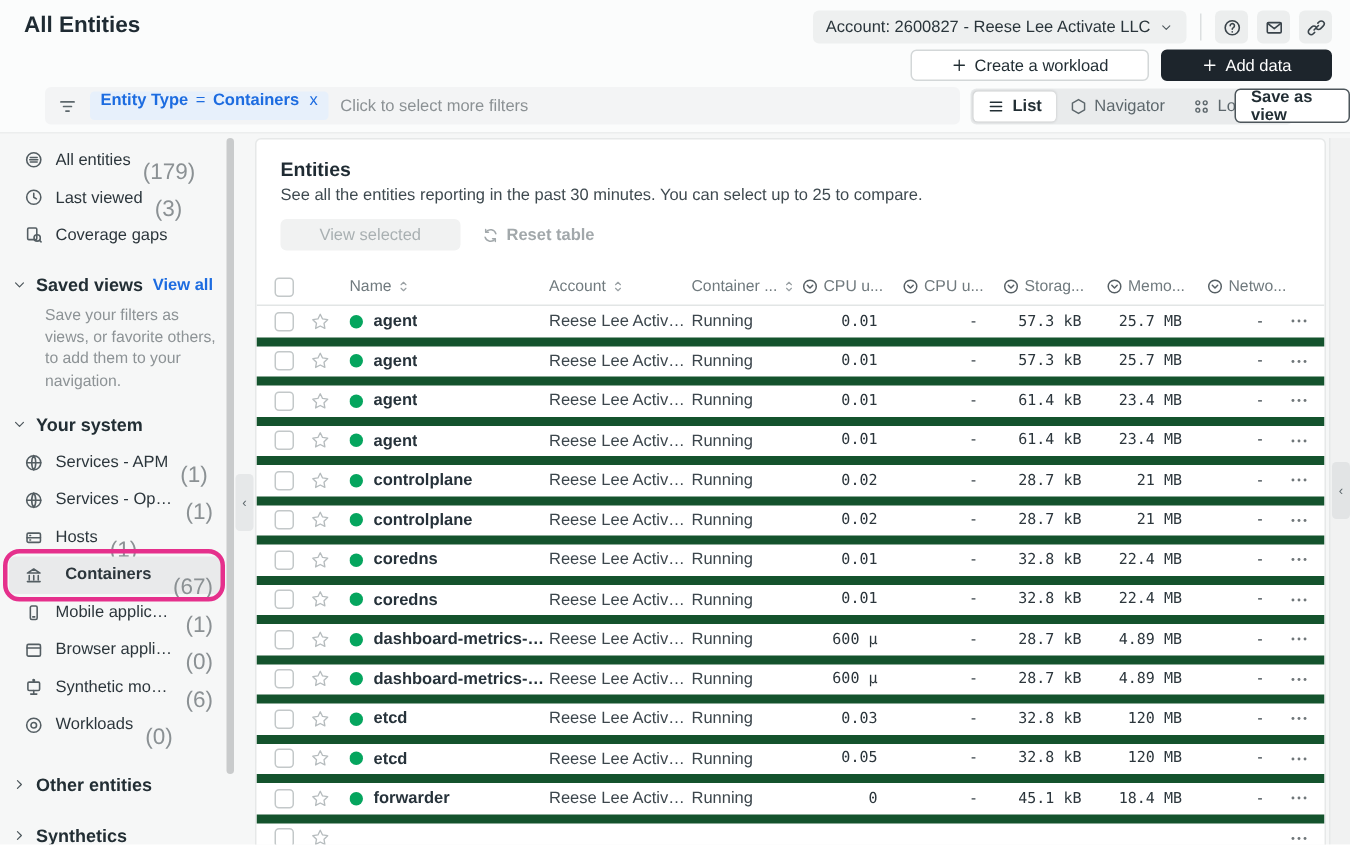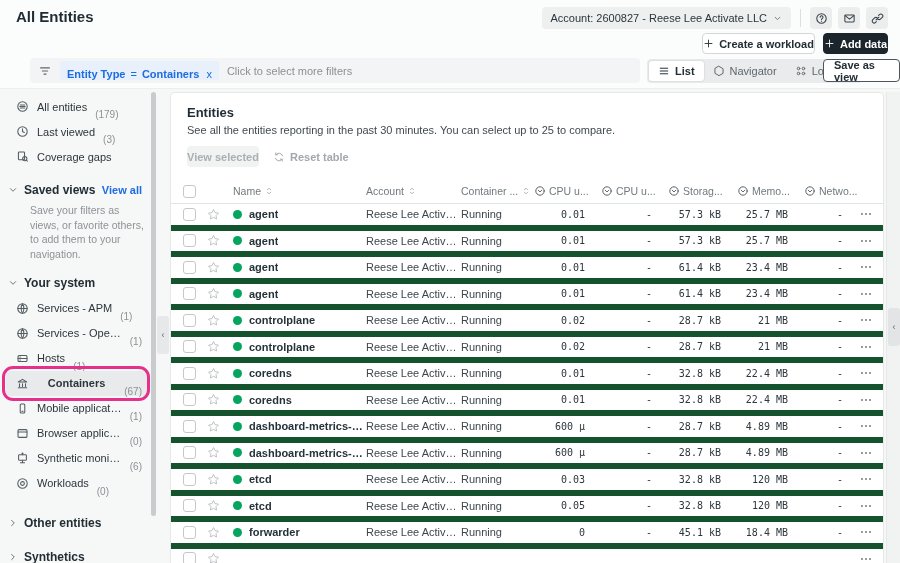--- a/index.html
+++ b/index.html
@@ -12,46 +12,46 @@
   .topbar { position:absolute; top:0; left:0; right:0; height:30px; }
   .page-title { position:absolute; left:16px; top:8px; font-size:15px; font-weight:700; color:#1f2b33; }
   .top-right { position:absolute; right:12px; top:7px; display:flex; align-items:center; gap:6px; }
   .account-pill { display:flex; align-items:center; gap:6px; background:#eef0f0; border-radius:4px; height:22px; padding:0 9px; font-size:11px; color:#2a353b; cursor:pointer; }
   .account-pill .ic { width:9px; height:9px; color:#4c565b; }
   .vdiv { width:1px; height:18px; background:#dcdfe0; margin:0 3px; }
   .iconbtn { width:22px; height:22px; background:#eceeee; border-radius:4px; color:#39434a; display:flex; align-items:center; justify-content:center; cursor:pointer; }
   .iconbtn .ic { width:13px; height:13px; }
 
   .actions-row { position:absolute; right:12px; top:33px; display:flex; gap:8px; }
-  .btn { display:flex; align-items:center; gap:5px; height:21px; padding:0 0; border-radius:4px; font-size:11px; font-weight:700; cursor:pointer; }
+  .btn { display:flex; align-items:center; gap:5px; height:21px; padding:0 26px; border-radius:4px; font-size:11px; font-weight:400; cursor:pointer; }
   .btn .ic { width:11px; height:11px; }
   .btn-light { background:#ffffff; border:1px solid #d3d7d8; color:#222e34; }
   .btn-dark { background:#1d252c; color:#ffffff; border:1px solid #1d252c; }
 
   
   .filter-row { position:absolute; top:58px; left:0; right:0; height:26px; }
   .filter-input { position:absolute; left:30px; width:610px; height:25px; background:#f3f4f5; border-radius:4px; display:flex; align-items:center; padding:0 8px; gap:8px; cursor:text; }
   .filter-funnel { width:14px; height:14px; color:#5d676c; }
-  .chip { display:flex; align-items:flex-end; gap:5px; background:#e7f0fb; border-radius:3px; height:19px; padding:0 7px; font-size:11px; font-weight:600; color:#1d6ce0; cursor:pointer; }
+  .chip { display:flex; align-items:flex-start; gap:5px; background:#e7f0fb; border-radius:3px; height:19px; padding:0 7px; font-size:11px; font-weight:600; color:#1d6ce0; cursor:pointer; }
   .chip .op { font-weight:400; }
   .chip .x { font-size:11px; font-weight:400; margin-left:2px; cursor:pointer; }
   .filter-ph { font-size:11px; color:#8b9194; }
   .viewswitch { position:absolute; left:647px; top:1px; display:flex; background:#e9ebec; border-radius:4px; padding:2px; height:24px; }
   .seg { display:flex; align-items:center; gap:5px; font-size:11px; color:#5d676c; padding:0 9px; border-radius:3px; cursor:pointer; }
   .seg .ic { width:12px; height:12px; }
   .seg.selected { background:#ffffff; color:#222e34; font-weight:600; box-shadow:0 0 2px rgba(0,0,0,.18); }
   .save-view { position:absolute; left:823px; top:1px; height:23px; display:flex; align-items:center; padding:0 10px; background:#ffffff; border:1px solid #4d565b; border-radius:4px; font-size:11px; font-weight:600; color:#222e34; cursor:pointer; }
   .content-sep { position:absolute; top:88px; left:0; right:0; bottom:0; background:#f6f7f7; border-top:1px solid #eceeee; }
 
   
   .sidebar { position:absolute; left:0; top:88px; width:150px; bottom:0; padding-top:6px; overflow:hidden; }
   .side-item { display:flex; align-items:center; gap:8px; height:25px; padding:0 6px 0 10px; margin:0 2px 0 6px; border-radius:4px; cursor:pointer; position:relative; }
   .side-item .ic { width:13px; height:13px; color:#545e63; }
   .side-item .lbl { font-size:11px; color:#2c363c; white-space:nowrap; overflow:hidden; text-overflow:ellipsis; }
-  .side-item .cnt { font-size:10px; color:#8b9194; white-space:nowrap;margin-top:16px; }
+  .side-item .cnt { font-size:15px; color:#8b9194; white-space:nowrap;margin-top:16px; }
   .side-item.selected { background:#e9eaeb;justify-content:space-between; }
   .side-item.selected .lbl { font-weight:700; }
   .side-item.annotated::after { content:""; position:absolute; left:-4px; right:-2px; top:-5px; bottom:-5px; border:3px solid #e5308c; border-radius:11px; pointer-events:none; }
   .side-section { display:flex; align-items:center; gap:6px; margin:14px 8px 6px 8px; cursor:pointer; }
   .side-section .ic { width:10px; height:10px; color:#4c565b; }
   .side-section .t { font-size:12px; font-weight:700; color:#222e34; flex:1; }
   .side-section .viewall { font-size:11px; font-weight:600; color:#1d6ce0; cursor:pointer; }
   .side-desc { margin:2px 8px 10px 30px; font-size:10.5px; line-height:1.4; color:#8d9396; width:114px; }
   .sb-scroll { position:absolute; left:151px; top:92px; width:5px; height:424px; }
   .sb-thumb { width:5px; height:100%; background:#c9cbcc; border-radius:3px; }

